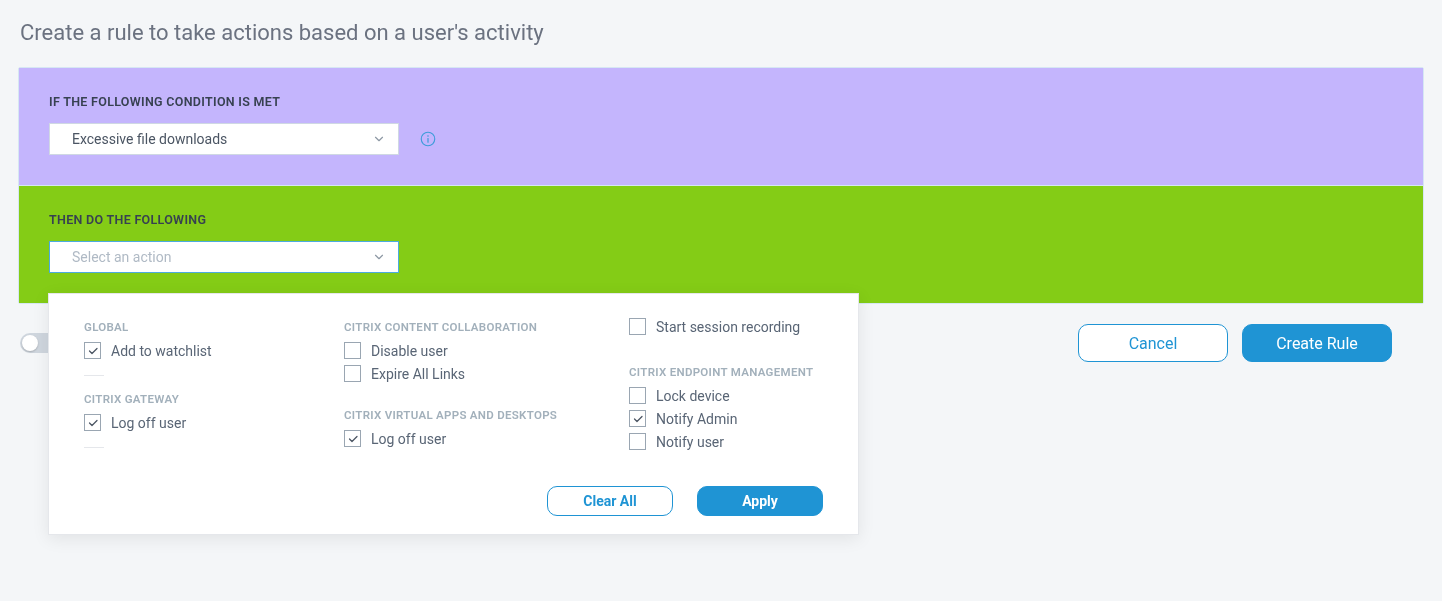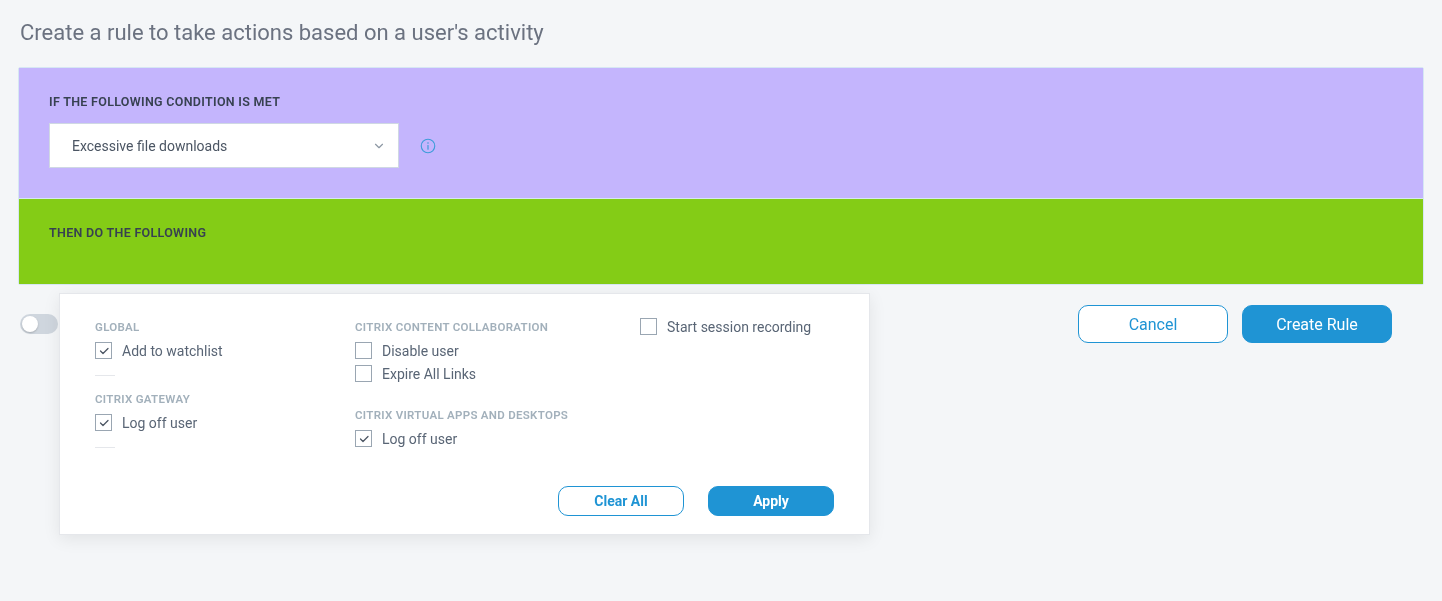--- a/index.html
+++ b/index.html
@@ -37,21 +37,21 @@
   }
   .section-label {
     font-size: 12.5px;
     font-weight: 600;
     letter-spacing: 0.3px;
     color: #374151;
     margin-bottom: 14px;
   }
   .select-box {
     width: 350px;
-    height: 45px;
+    height: 32px;
     border: 1px solid #cfd8e3;
     background: #fff;
     display: flex;
     align-items: center;
     justify-content: space-between;
     padding: 0 12px 0 22px;
     color: #4b5563;
     cursor: pointer;
     position: relative;
   }
@@ -63,21 +63,21 @@
   .info-icon {
     display: inline-flex;
     margin-left: 20px;
     vertical-align: middle;
   }
   .condition-row { display: flex; align-items: center; }
 
   
   .dropdown {
     position: absolute;
-    left: 59px;
+    left: 48px;
     top: 293px;
     width: 811px;
     background: #fff;
     border: 1px solid #e5e7eb;
     box-shadow: 0 4px 16px rgba(0,0,0,0.08);
     padding: 26px 35px 18px;
     z-index: 10;
   }
   .dropdown-columns {
     display: flex;
@@ -195,20 +195,28 @@
             <circle cx="12" cy="12" r="9" stroke="#3d9cd9" stroke-width="1.5" fill="none"></circle>
             <circle cx="12" cy="8" r="1.1" fill="#3d9cd9"></circle>
             <rect x="11.2" y="10.5" width="1.6" height="6.5" rx="0.8" fill="#3d9cd9"></rect>
           </svg>
       </span>
     </div>
   </div>
 
   <div class="action-section">
     <div class="section-label">THEN DO THE FOLLOWING</div>
+    <div class="select-box active">
+      <span class="placeholder-text">Select an action</span>
+      <span class="chevron">
+        <svg width="14" height="14" viewBox="0 0 24 24">
+            <path d="M6 9l6 6 6-6" stroke="#8d98a4" stroke-width="2" fill="none" stroke-linecap="round" stroke-linejoin="round"></path>
+          </svg>
+      </span>
+    </div>
   </div>
 </div>
 
 <div class="footer-row">
   <div class="toggle"></div>
   <div class="footer-buttons">
     <div class="btn btn-outline btn-large">Cancel</div>
     <div class="btn btn-primary btn-large">Create Rule</div>
   </div>
 </div>
@@ -262,20 +270,39 @@
           <span class="opt-label">Log off user</span>
         </div>
       </div>
     </div>
 
     <div class="col col3" style="flex:1">
       <div class="check-row first-above">
         <span class="chk"></span>
         <span class="opt-label">Start session recording</span>
       </div>
+      <div class="group">
+        <div class="group-label">CITRIX ENDPOINT MANAGEMENT</div>
+        <div class="check-row">
+          <span class="chk"></span>
+          <span class="opt-label">Lock device</span>
+        </div>
+        <div class="check-row">
+          <span class="chk checked">
+              <svg viewBox="0 0 24 24">
+                <path d="M5 12l5 5L20 7" stroke="#4b5563" stroke-width="2.5" fill="none" stroke-linecap="round" stroke-linejoin="round"></path>
+              </svg>
+            </span>
+          <span class="opt-label">Notify Admin</span>
+        </div>
+        <div class="check-row">
+          <span class="chk"></span>
+          <span class="opt-label">Notify user</span>
+        </div>
+      </div>
     </div>
   </div>
 
   <div class="dropdown-actions">
     <div class="btn btn-outline">Clear All</div>
     <div class="btn btn-primary">Apply</div>
   </div>
 </div>
 
 </body></html>

